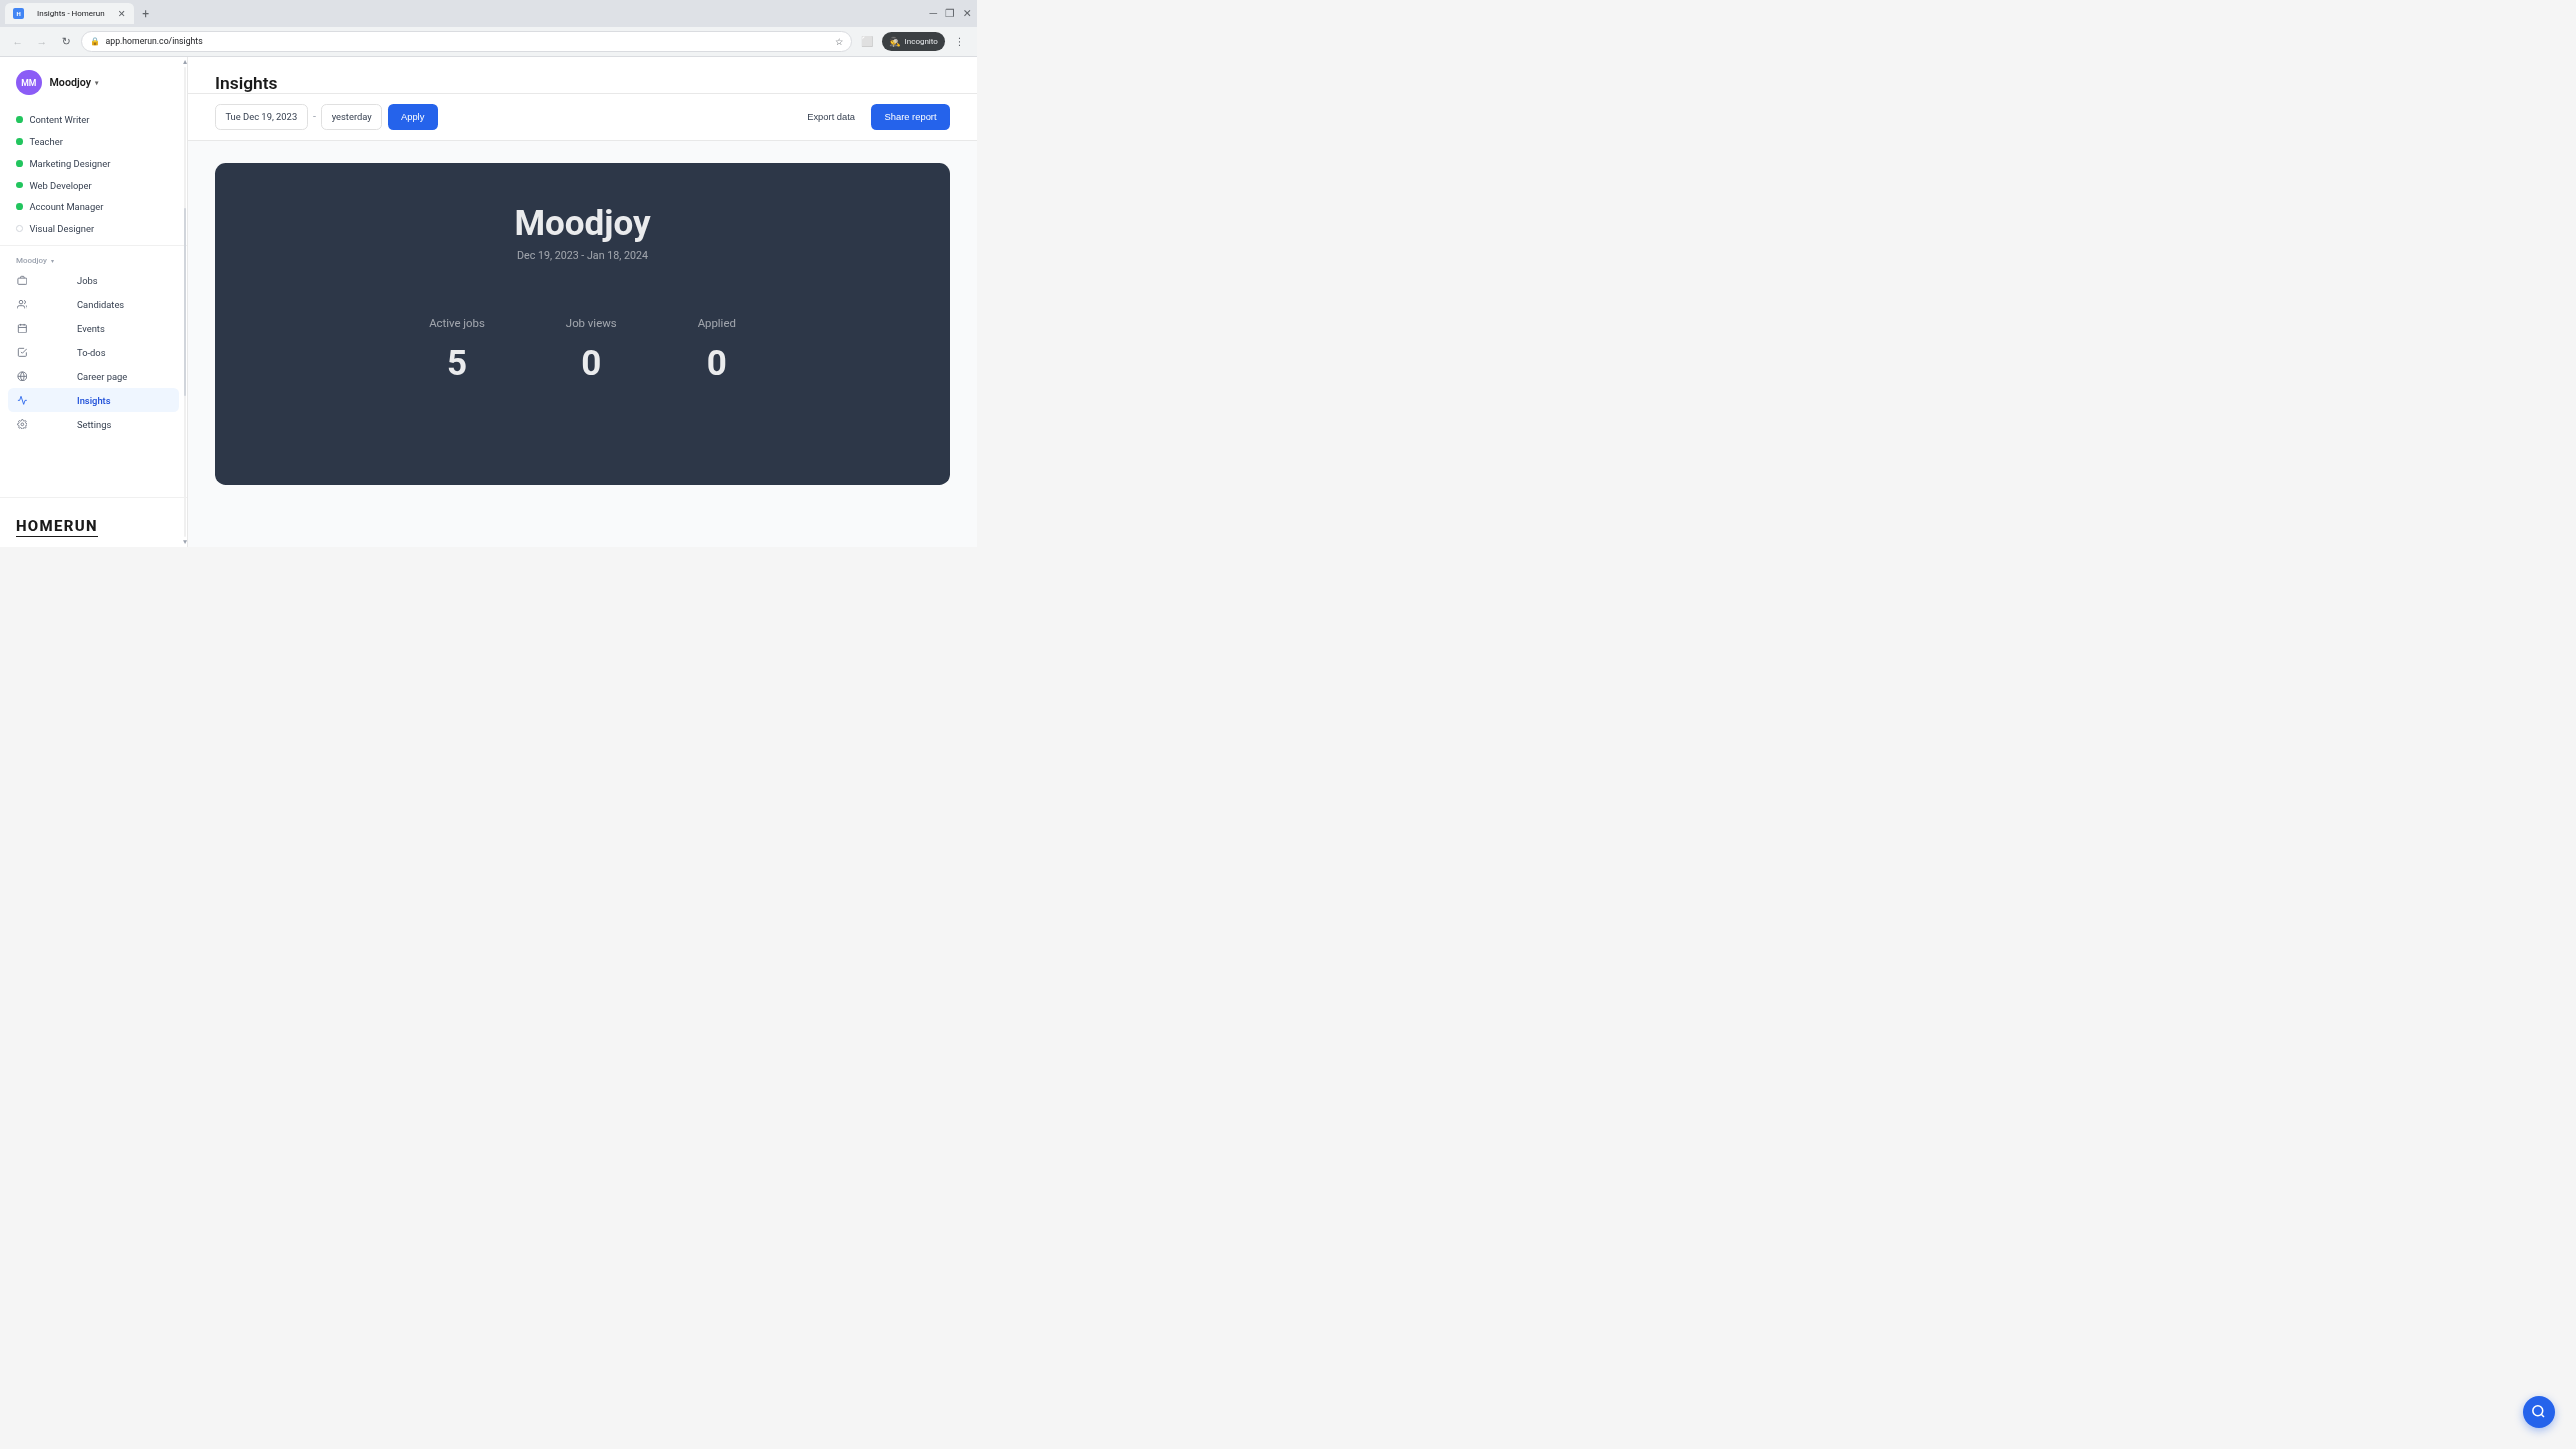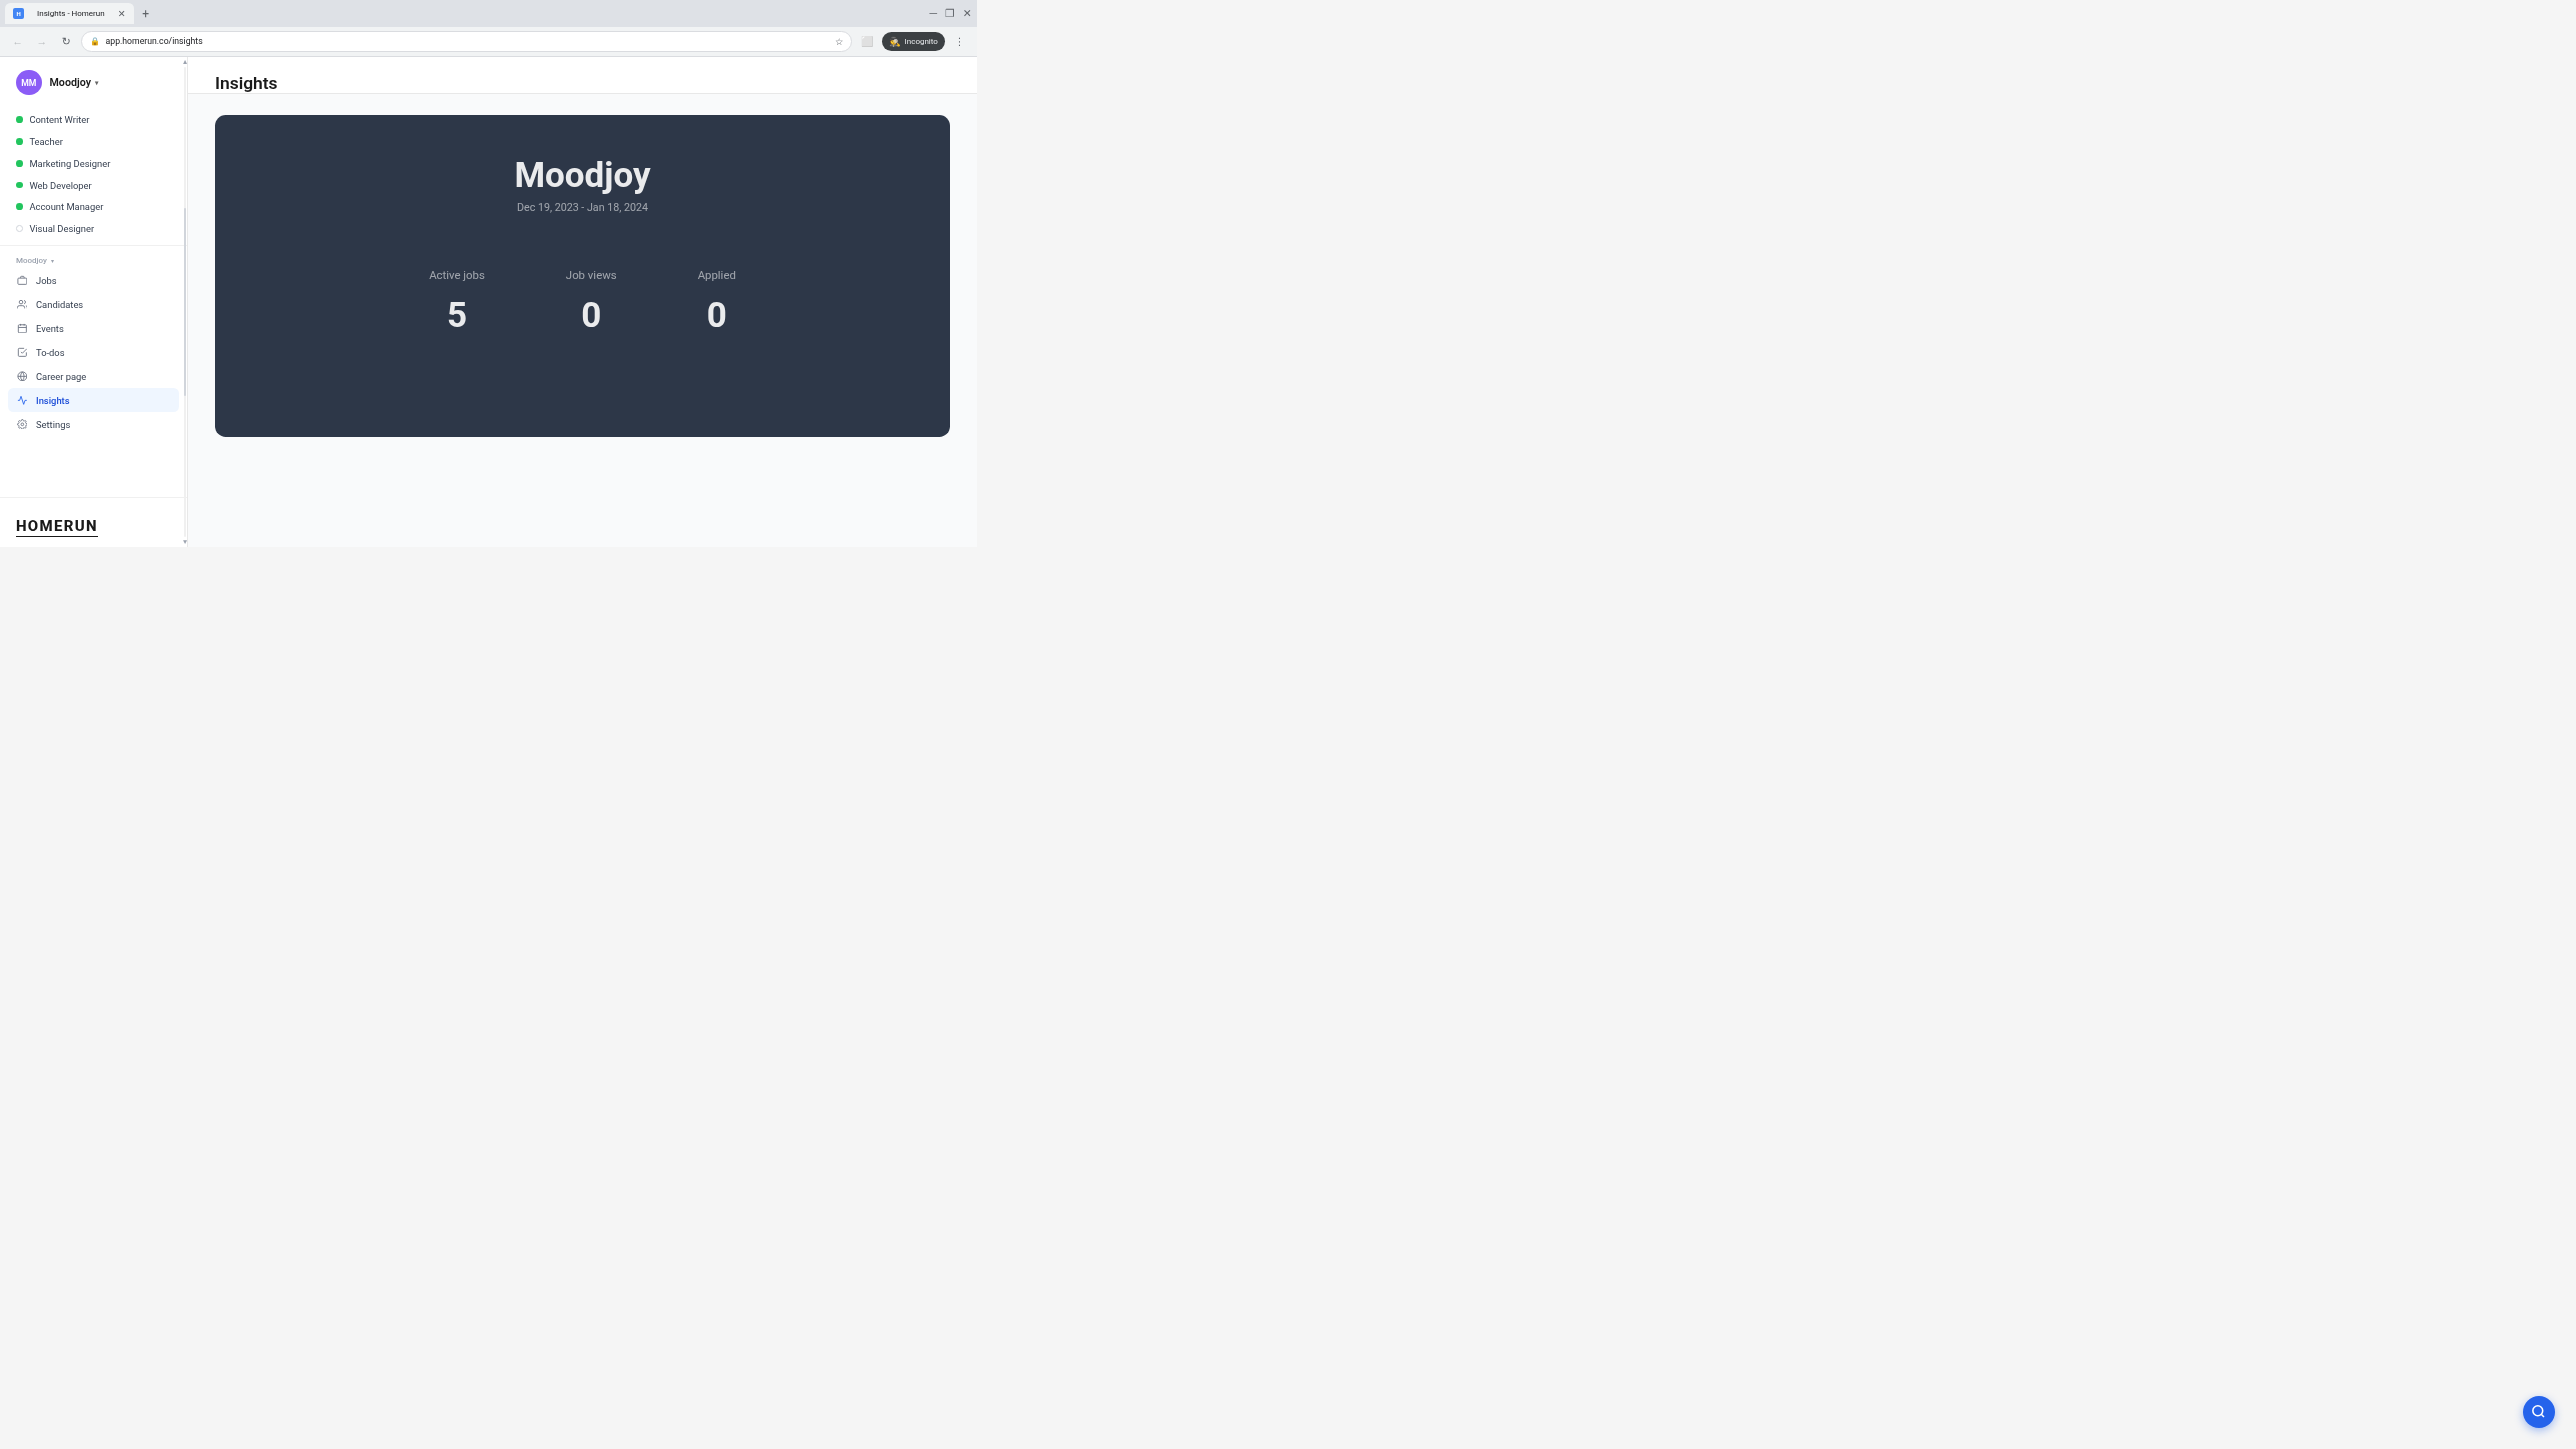--- a/index.html
+++ b/index.html
@@ -268,20 +268,21 @@
       justify-content: center;
       color: #6b7280;
       font-size: 10px;
       flex-shrink: 0;
     }
     .nav-item.active .nav-icon { color: #2563eb; }
     .nav-item .nav-label {
       font-size: 9.4px;
       color: #374151;
       font-weight: 400;
+      margin-left: 41px;
     }
     .nav-item.active .nav-label { color: #1d4ed8; font-weight: 500; }
 
     .sidebar-footer {
       padding: 10.7px 16px;
       border-top: 0.7px solid #f0f0f0;
     }
     .homerun-logo {
       font-size: 15px;
       font-weight: 800;
@@ -669,20 +670,42 @@
       </div>
       <div class="scrollbar-arrow">▼</div>
     </div>
   </div>
 
   <div class="main-content">
     <div class="main-header">
       <h1 class="page-title">Insights</h1>
     </div>
 
+    <div class="insights-toolbar">
+      <div class="toolbar-left">
+        <div class="date-input">
+          <span>Tue Dec 19, 2023</span>
+        </div>
+        <span class="date-separator">-</span>
+        <div class="date-input-right">
+          <span>yesterday</span>
+        </div>
+        <button class="apply-btn">
+          <span>Apply</span>
+        </button>
+      </div>
+      <div class="toolbar-actions">
+        <button class="export-btn">
+          <span>Export data</span>
+        </button>
+        <button class="share-btn">
+          <span>Share report</span>
+        </button>
+      </div>
+    </div>
 
     <div class="insights-main">
       <div class="insights-card">
         <div class="card-company">Moodjoy</div>
         <div class="card-date-range">Dec 19, 2023 - Jan 18, 2024</div>
         <div class="card-stats">
           <div class="stat-item">
             <span class="stat-label">Active jobs</span>
             <span class="stat-value">5</span>
           </div>

